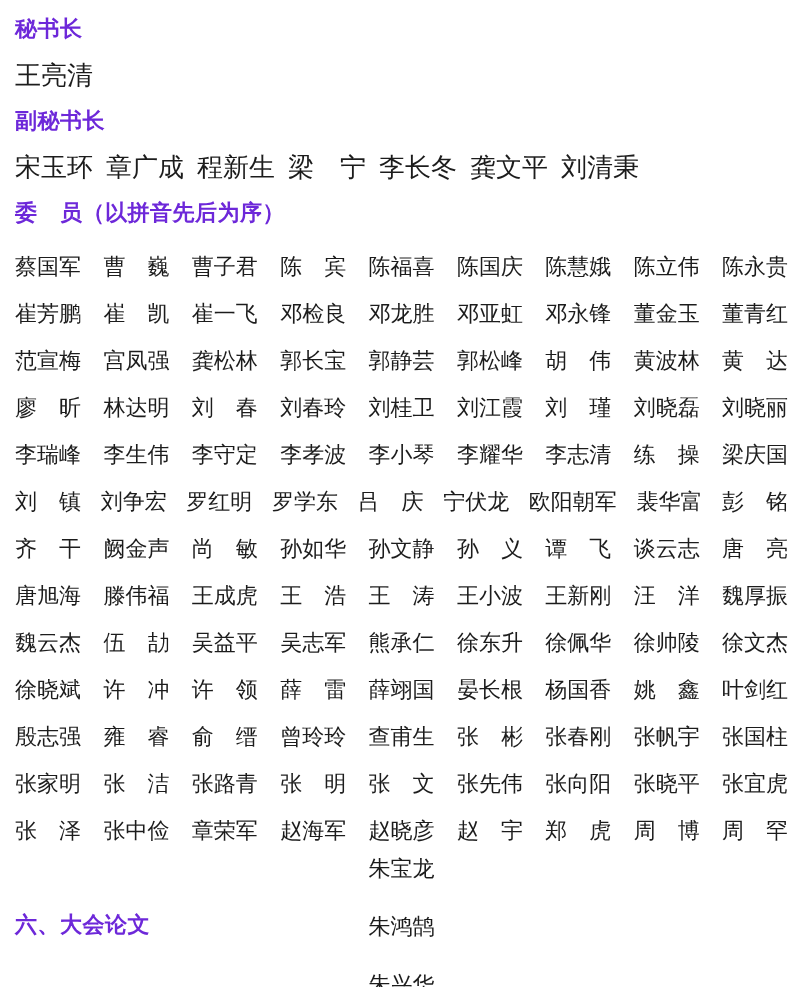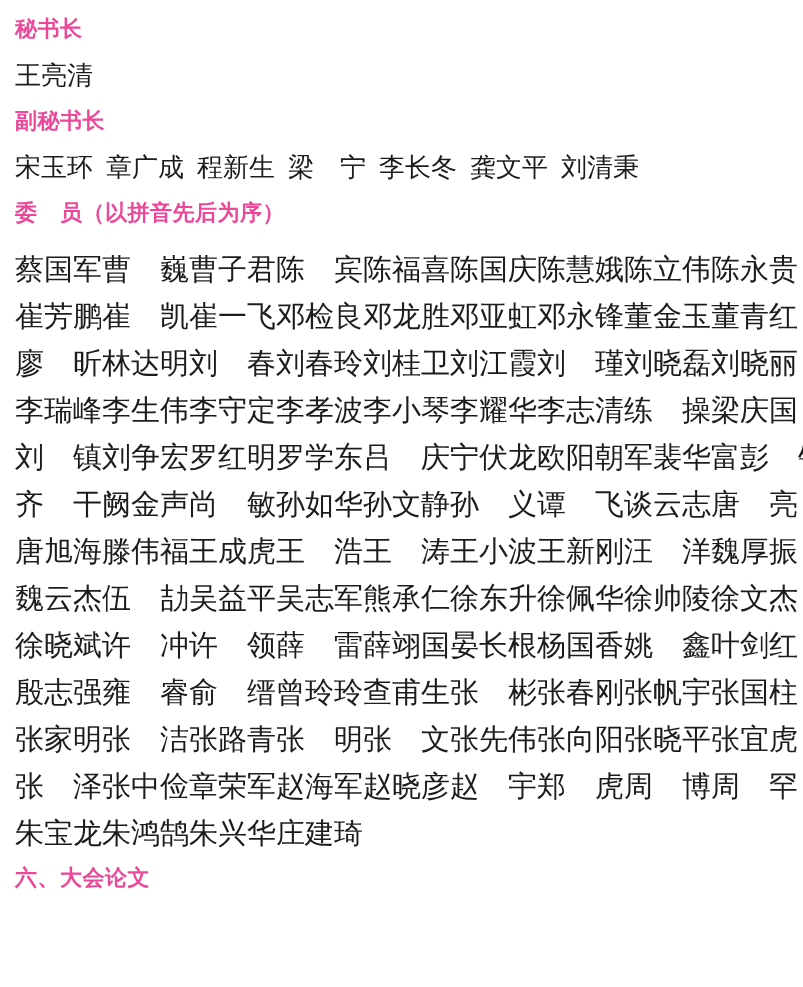--- a/index.html
+++ b/index.html
@@ -21,43 +21,44 @@
   .hline {
     height: 46px;
     display: flex;
     align-items: center;
   }
   .heading {
     margin: 0;
     font-size: 22px;
     line-height: 1;
     font-weight: 700;
-    color: #ec4899;
+    color: #6d28d9;
     letter-spacing: 0.5px;
   }
   .names-line {
     height: 46px;
     display: flex;
     align-items: center;
     gap: 13px;
     font-size: 26px;
   }
   .member-grid {
     margin-top: 7px;
   }
   .member-row {
     height: 47px;
     display: flex;
-    align-items: flex-end;
+    align-items: center;
     justify-content: space-between;
-    font-size: 29px;
+    font-size: 22px;
   }
   .member-row.align-left {
     justify-content: flex-start;
-    gap: 0;
+    gap: 28px;
+    flex-direction: column;
   }
   .person {
     white-space: pre;
     color: #1c1c1c;
   }
   .footer-heading-line {
     height: 48px;
     display: flex;
     align-items: center;
   }
@@ -110,20 +111,31 @@
         <span class="person">崔　凯</span>
         <span class="person">崔一飞</span>
         <span class="person">邓检良</span>
         <span class="person">邓龙胜</span>
         <span class="person">邓亚虹</span>
         <span class="person">邓永锋</span>
         <span class="person">董金玉</span>
         <span class="person">董青红</span>
       </div>
       <div class="member-row">
+        <span class="person">范宣梅</span>
+        <span class="person">宫凤强</span>
+        <span class="person">龚松林</span>
+        <span class="person">郭长宝</span>
+        <span class="person">郭静芸</span>
+        <span class="person">郭松峰</span>
+        <span class="person">胡　伟</span>
+        <span class="person">黄波林</span>
+        <span class="person">黄　达</span>
+      </div>
+      <div class="member-row">
         <span class="person">廖　昕</span>
         <span class="person">林达明</span>
         <span class="person">刘　春</span>
         <span class="person">刘春玲</span>
         <span class="person">刘桂卫</span>
         <span class="person">刘江霞</span>
         <span class="person">刘　瑾</span>
         <span class="person">刘晓磊</span>
         <span class="person">刘晓丽</span>
       </div>

